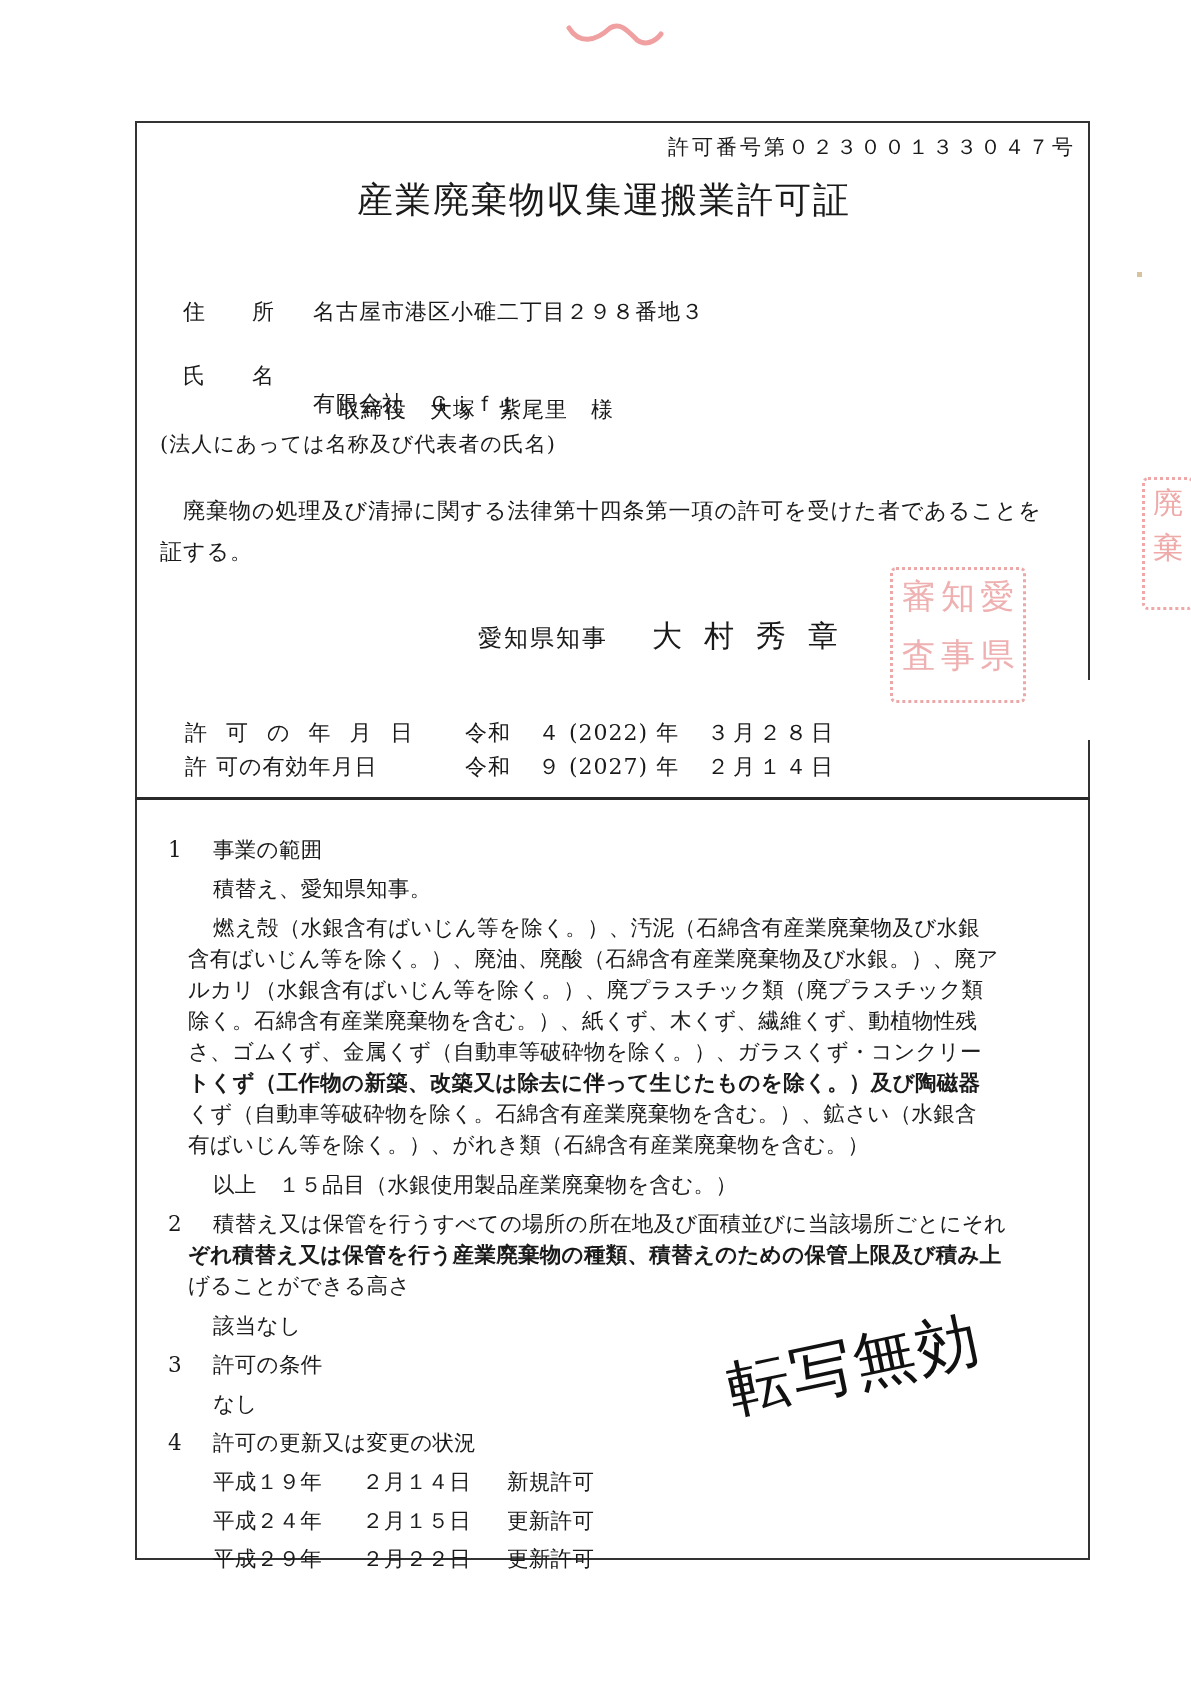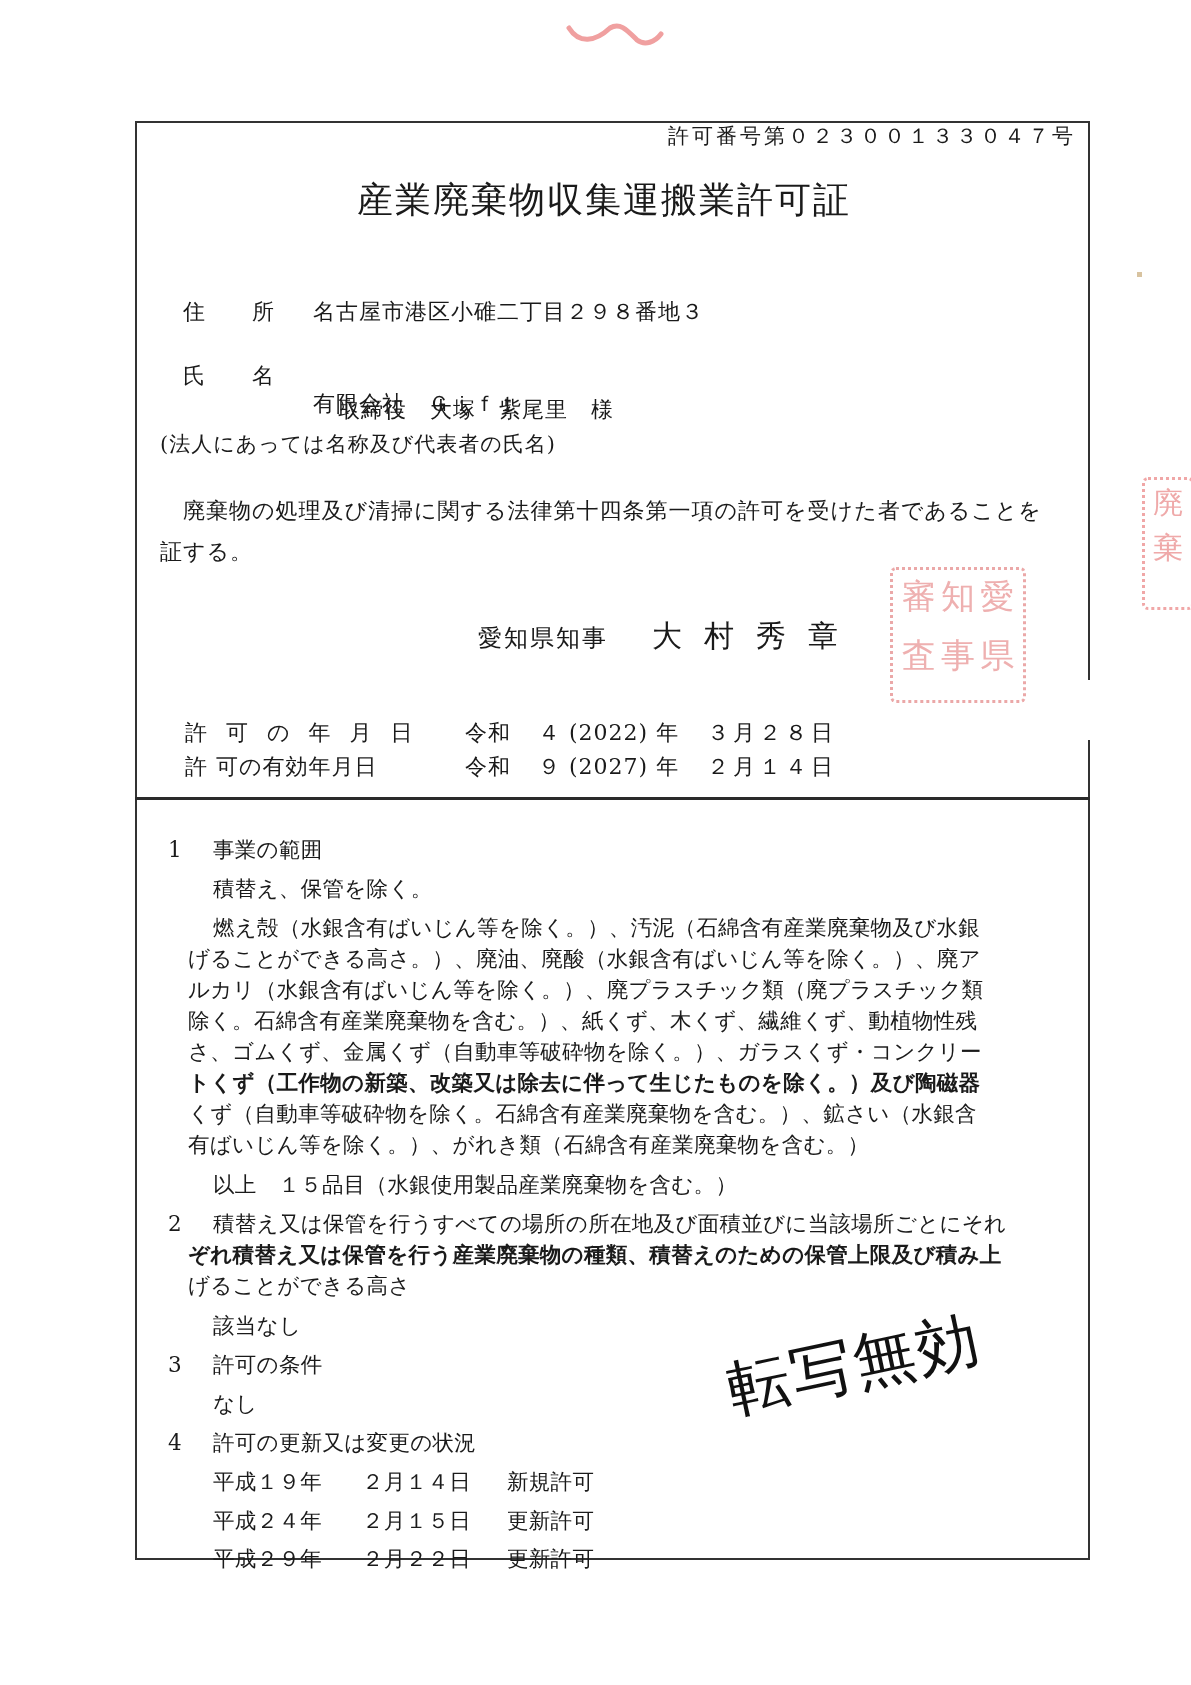--- a/index.html
+++ b/index.html
@@ -58,21 +58,21 @@
 <svg class="top-mark" viewBox="0 0 100 30">
   <path d="M4 8 C 14 24, 30 22, 45 8 C 55 2, 62 10, 72 20 C 80 26, 90 22, 96 14" stroke="#f0a0a0" stroke-width="5" fill="none" stroke-linecap="round"></path>
 </svg>
 <div class="speck"></div>
 <div class="side-stamp">廃<br>棄</div>
 
 <div class="frame"></div>
 <div class="divider"></div>
 <div class="right-gap"></div>
 
-<div class="abs permit-no" style="left:668px; top:122px;">
+<div class="abs permit-no" style="left:668px; top:133px;">
   <span>許可番号第</span><span>０２３００１３３０４７</span><span>号</span>
 </div>
 <div class="abs title" style="left:357px; top:176px;">産業廃棄物収集運搬業許可証</div>
 
 <div class="abs t20" style="left:183px; top:297px;">住　　所</div>
 <div class="abs t20" style="left:313px; top:297px;">名古屋市港区小碓二丁目２９８番地３</div>
 <div class="abs t20" style="left:183px; top:361px;">氏　　名</div>
 <div class="abs t20" style="left:313px; top:361px;margin-top:28px;">有限会社　Ｇｉｆｔ</div>
 <div class="abs t20" style="left:338px; top:395px;">取締役　大塚　紫尾里　様</div>
 <div class="abs t18" style="left:160px; top:430px;">(法人にあっては名称及び代表者の氏名)</div>
@@ -101,24 +101,24 @@
 </div>
 <div>
   <div class="abs t20" style="left:185px; top:752px;">許 可の有効年月日</div>
   <div class="abs t20" style="left:465px; top:752px;">令和</div>
   <div class="abs t20" style="left:538px; top:752px;">９ (2027) 年</div>
   <div class="abs t20" style="left:707px; top:752px; letter-spacing:4px;">２月１４日</div>
 </div>
 
 <div class="abs body-line" style="left:168px; top:839px;">1</div>
 <div class="abs body-line" style="left:213px; top:839px;">事業の範囲</div>
-<div class="abs body-line" style="left:213px; top:878px;">積替え、保管を除く。</div>
+<div class="abs body-line" style="left:213px; top:878px;">積替え、愛知県知事。</div>
 <div>
   <div class="abs body-line" style="left:213px; top:917px;">燃え殻（水銀含有ばいじん等を除く。）、汚泥（石綿含有産業廃棄物及び水銀</div>
-  <div class="abs body-line" style="left:188px; top:948px;">げることができる高さ。）、廃油、廃酸（水銀含有ばいじん等を除く。）、廃ア</div>
+  <div class="abs body-line" style="left:188px; top:948px;">含有ばいじん等を除く。）、廃油、廃酸（石綿含有産業廃棄物及び水銀。）、廃ア</div>
   <div class="abs body-line" style="left:188px; top:979px;">ルカリ（水銀含有ばいじん等を除く。）、廃プラスチック類（廃プラスチック類</div>
   <div class="abs body-line" style="left:188px; top:1010px;">除く。石綿含有産業廃棄物を含む。）、紙くず、木くず、繊維くず、動植物性残</div>
   <div class="abs body-line" style="left:188px; top:1041px;">さ、ゴムくず、金属くず（自動車等破砕物を除く。）、ガラスくず・コンクリー</div>
   <div class="abs body-line" style="left:188px; top:1072px;font-weight:bold;">トくず（工作物の新築、改築又は除去に伴って生じたものを除く。）及び陶磁器</div>
   <div class="abs body-line" style="left:188px; top:1103px;">くず（自動車等破砕物を除く。石綿含有産業廃棄物を含む。）、鉱さい（水銀含</div>
   <div class="abs body-line" style="left:188px; top:1134px;">有ばいじん等を除く。）、がれき類（石綿含有産業廃棄物を含む。）</div>
 </div>
 <div class="abs body-line" style="left:213px; top:1174px;">以上　１５品目（水銀使用製品産業廃棄物を含む。）</div>
 
 <div class="abs body-line" style="left:168px; top:1213px;">2</div>

